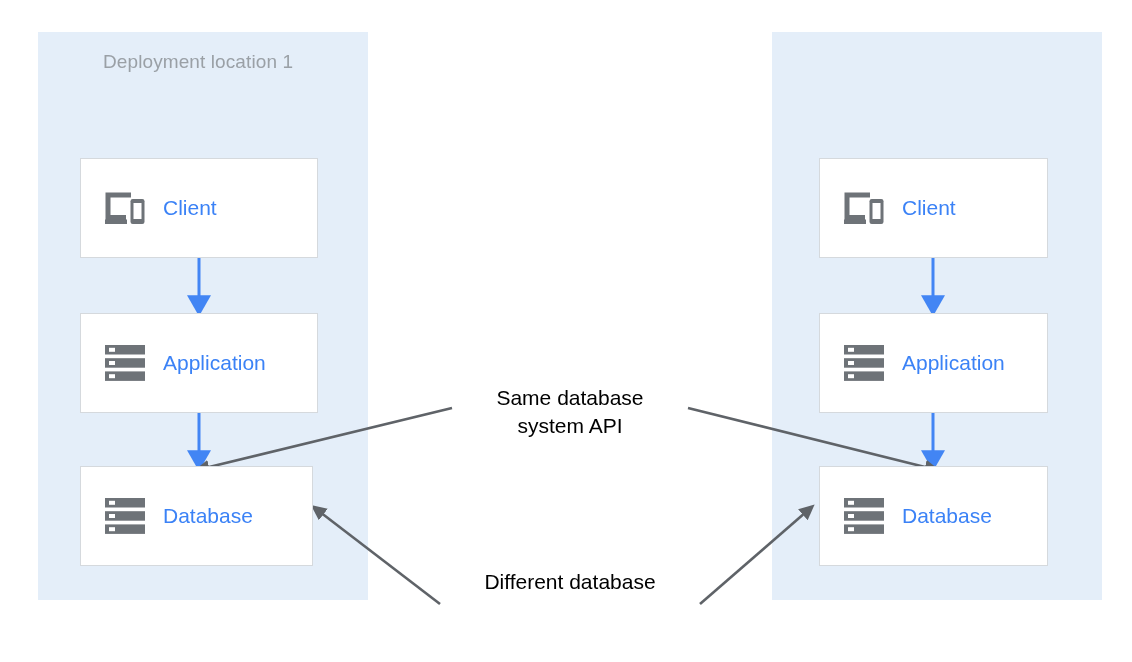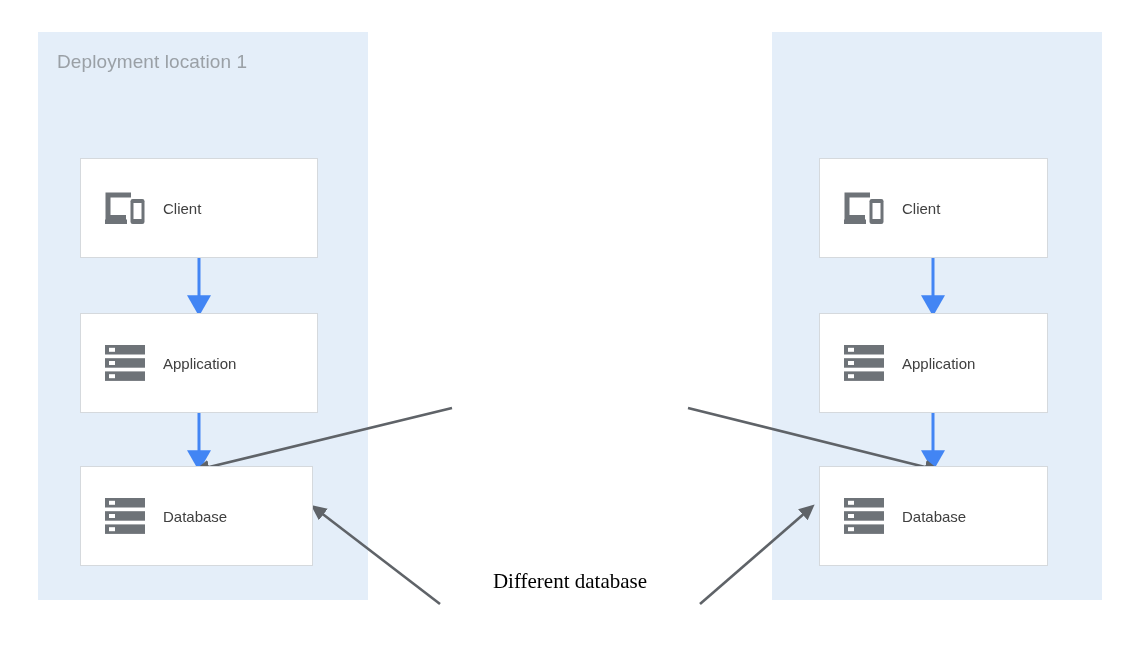--- a/index.html
+++ b/index.html
@@ -21,42 +21,43 @@
     position: absolute;
     background: #e4eef9;
   }
   .zone-label {
     position: absolute;
     color: #9aa0a6;
     font-size: 19px;
     font-family: "Liberation Sans", sans-serif;
     letter-spacing: 0.1px;
     white-space: nowrap;
+    margin-left: 46px;
   }
   .node {
     position: absolute;
     background: #ffffff;
     border: 1px solid #d5d9dd;
     box-sizing: border-box;
     display: flex;
     align-items: center;
   }
   .node-icon {
     flex: 0 0 auto;
     margin-left: 22px;
     margin-right: 16px;
     width: 44px;
     height: 44px;
     display: flex;
     align-items: center;
     justify-content: center;
   }
   .node-label {
-    font-size: 15px;
-    color: #404040;
+    font-size: 21px;
+    color: #3b82f6;
     font-family: "Liberation Sans", sans-serif;
     white-space: nowrap;
   }
   .svg-layer {
     position: absolute;
     left: 0;
     top: 0;
     width: 1132px;
     height: 662px;
     pointer-events: none;
@@ -193,18 +194,22 @@
         <rect x="5" y="4.8" width="6" height="4" fill="#ffffff"></rect>
         <rect x="1" y="15.2" width="40" height="9.5" fill="#6e7378"></rect>
         <rect x="5" y="18" width="6" height="4" fill="#ffffff"></rect>
         <rect x="1" y="28.4" width="40" height="9.5" fill="#6e7378"></rect>
         <rect x="5" y="31.2" width="6" height="4" fill="#ffffff"></rect>
       </svg>
     </span>
     <span class="node-label">Database</span>
   </div>
 
-
-  <div class="annotation" style="left:460px; top:568px; width:220px;font-family:Liberation Serif, serif;">
+  <div class="annotation" style="left:470px; top:384px; width:200px;">
+    <div>Same database</div>
+    <div>system API</div>
+  </div>
+
+  <div class="annotation" style="left:460px; top:568px; width:220px;">
     <div>Different database</div>
   </div>
 
 </div>
 
 </body></html>

